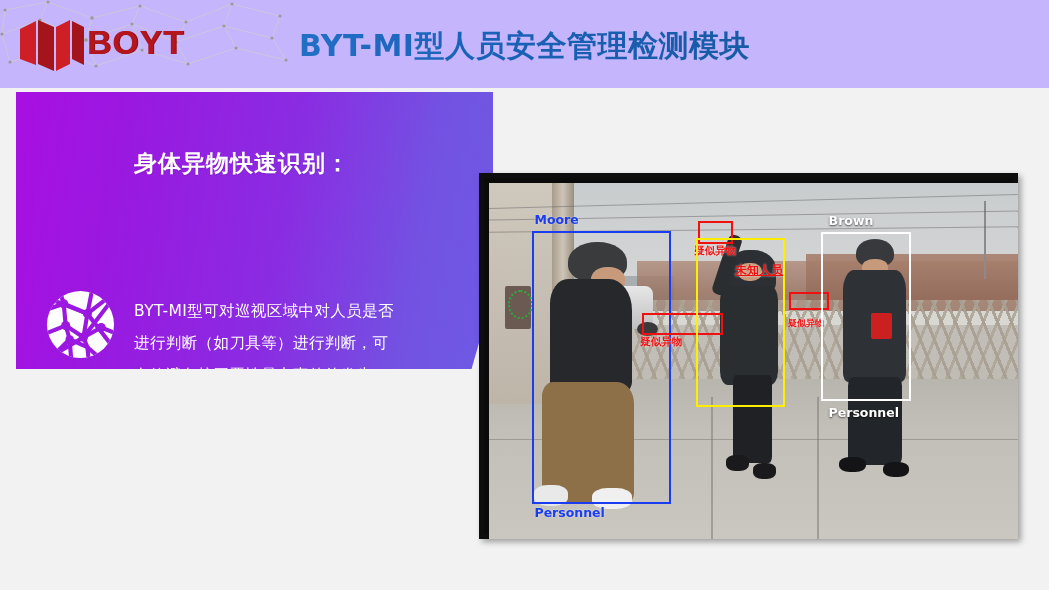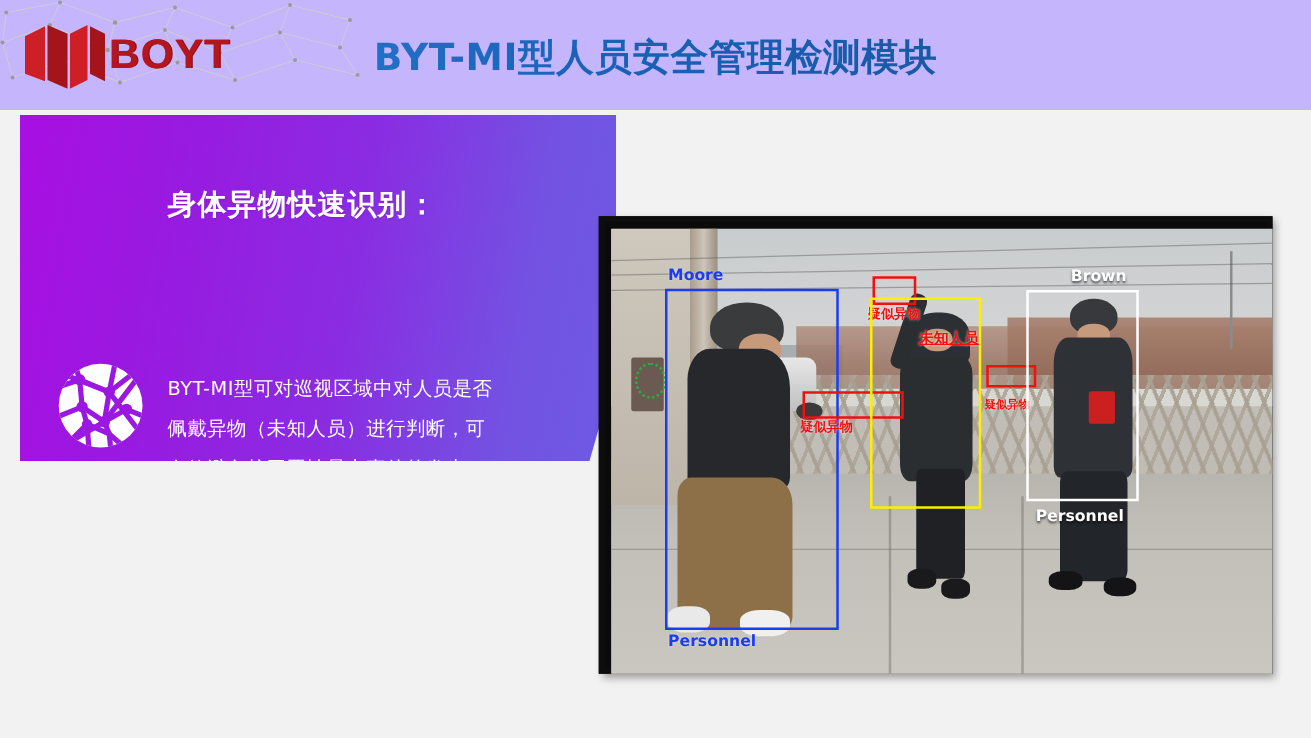--- a/index.html
+++ b/index.html
@@ -197,21 +197,21 @@
         <circle cx="44" cy="26" r="4.6"></circle>
       <circle cx="22" cy="38" r="4.6"></circle>
         <circle cx="40" cy="50" r="4.6"></circle>
       <circle cx="58" cy="40" r="4.6"></circle>
         <circle cx="26" cy="52" r="4.2"></circle>
     </g>
   </svg>
 
   <div id="panel-body">
     <div>BYT-MI型可对巡视区域中对人员是否</div>
-    <div>佩戴异物（未知人员）进行判断，可</div>
+    <div>进行判断（如刀具等）进行判断，可</div>
     <div>有效避免校园恶性暴力事件的发生。</div>
   </div>
 </div>
 
 <div id="photo-frame">
   <div id="photo">
 
     <div class="sky"></div>
     <div class="mid-buildings"></div>
     <div class="far-buildings"></div>
@@ -272,17 +272,17 @@
     <div class="det-box" style="left:39.5%;top:10.8%;width:6.6%;height:6.2%;border:2px solid #f01010;"></div>
     <div class="det-label lbl-red" style="left:38.8%;top:5.2%;">疑似异物</div>
 
     <div class="det-box" style="left:39.2%;top:15.5%;width:16.8%;height:47.5%;border:2px solid #ffee00;"></div>
     <div class="det-label lbl-red" style="left:46.5%;top:10.3%;font-size:12px;text-decoration:underline;">未知人员</div>
 
     <div class="det-box" style="left:56.8%;top:30.6%;width:7.4%;height:5%;border:2px solid #f01010;"></div>
     <div class="det-label lbl-red" style="left:56.5%;top:25.8%;font-size:9px;">疑似异物</div>
 
     <div class="det-box" style="left:62.8%;top:13.8%;width:17%;height:47.5%;border:2px solid #ffffff;"></div>
-    <div class="det-label lbl-white" style="left:64.2%;top:8.4%;margin-left:28px;">Brown</div>
+    <div class="det-label lbl-white" style="left:64.2%;top:8.4%;">Brown</div>
     <div class="det-label lbl-white" style="left:64.2%;top:62.4%;">Personnel</div>
 
   </div>
 </div>
 
 </body></html>

